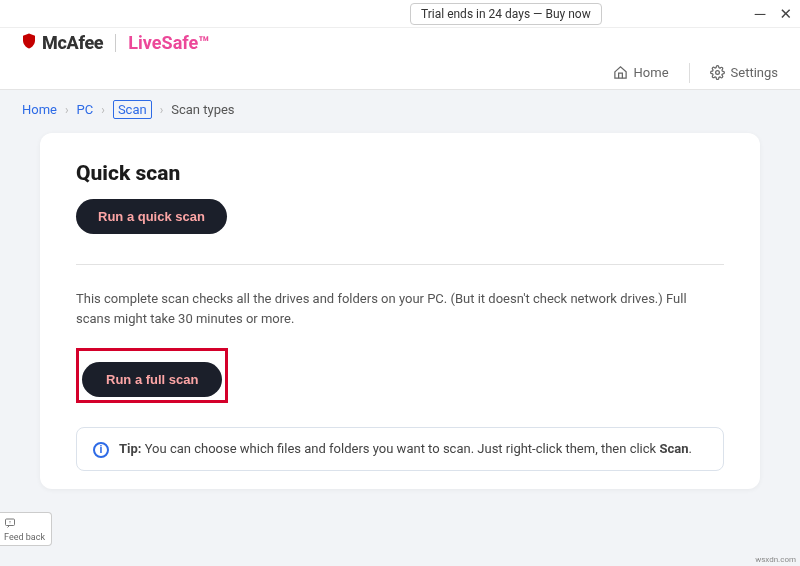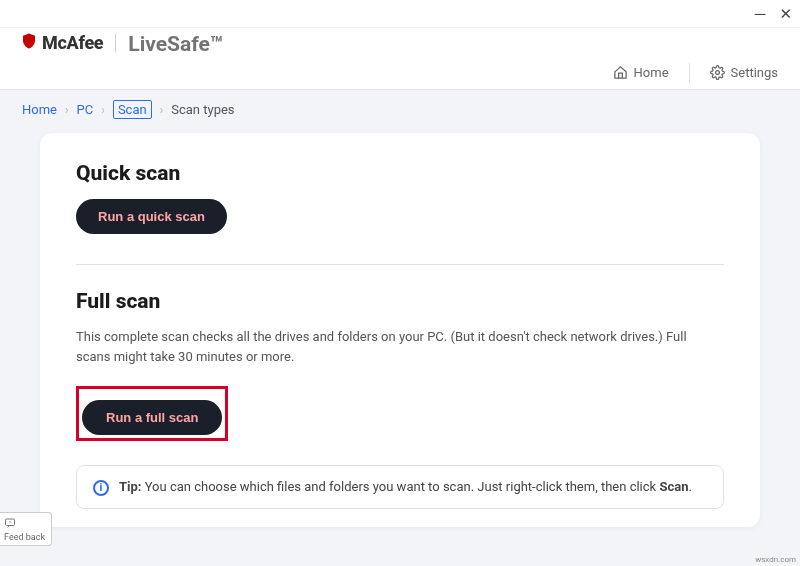--- a/index.html
+++ b/index.html
@@ -37,21 +37,21 @@
   .brandbar {
     background: #fff;
     display: flex;
     align-items: flex-start;
     padding: 4px 20px 0 20px;
     height: 32px;
   }
   .brand-shield { color: #c40000; font-weight: bold; font-size: 18px; margin-right: 4px; }
   .brand-name { font-weight: 800; font-size: 18px; color: #333; letter-spacing: -0.3px; }
   .brand-sep { width: 1px; height: 18px; background: #ccc; margin: 2px 12px 0 12px; }
-  .brand-prod { font-weight: 700; font-size: 21px; color: #737373; }
+  .brand-prod { font-weight: 700; font-size: 18px; color: #ec4899; }
   .navbar {
     background: #fff;
     height: 30px;
     display: flex;
     align-items: center;
     justify-content: flex-end;
     padding: 0 22px 4px 22px;
     border-bottom: 1px solid #e4e4e4;
   }
   .nav-item { display: flex; align-items: center; color: #666; font-size: 13px; cursor: pointer; }
@@ -150,20 +150,21 @@
     bottom: 2px;
     font-size: 8px;
     color: #8a8a8a;
     margin-top: 12px;
   }
 </style>
 </head>
 <body>
 
 <div class="titlebar">
+  <div class="trial-badge">Trial ends in 24 days — Buy now</div>
   <span class="win-btn">─</span>
   <span class="win-btn">✕</span>
 </div>
 
 <div class="brandbar">
   <span class="brand-shield">
     <svg width="18" height="18" viewBox="0 0 24 24">
         <path fill="#c40000" d="M12 2 L4 5 V11 C4 16 7.5 20.5 12 22 C16.5 20.5 20 16 20 11 V5 Z"></path>
         <path fill="#fff" d="M12 5 L7 7 V11 C7 14.6 9.2 17.8 12 19 C14.8 17.8 17 14.6 17 11 V7 Z" opacity="0"></path>
       </svg>
@@ -208,21 +209,20 @@
 <div class="panel">
 
   <div>
     <h2 class="sect-title">Quick scan</h2>
     <button class="pill-btn">Run a quick scan</button>
   </div>
 
   <hr class="divider">
 
   <div>
-    <h2 class="sect-title">Full scan</h2>
     <p class="sect-text">This complete scan checks all the drives and folders on your PC. (But it doesn't check network drives.) Full scans might take 30 minutes or more.</p>
     <div class="hl-box">
       <button class="pill-btn">Run a full scan</button>
     </div>
   </div>
 
   <div class="tip-box">
     <span class="tip-icon">i</span>
     <div>
       <span class="tip-bold">Tip:</span>

